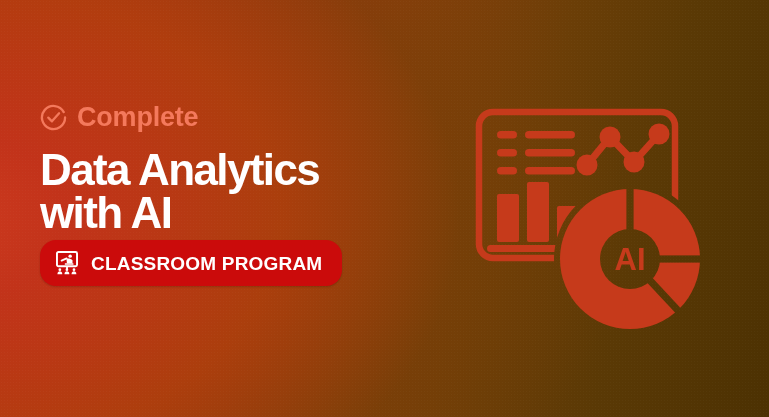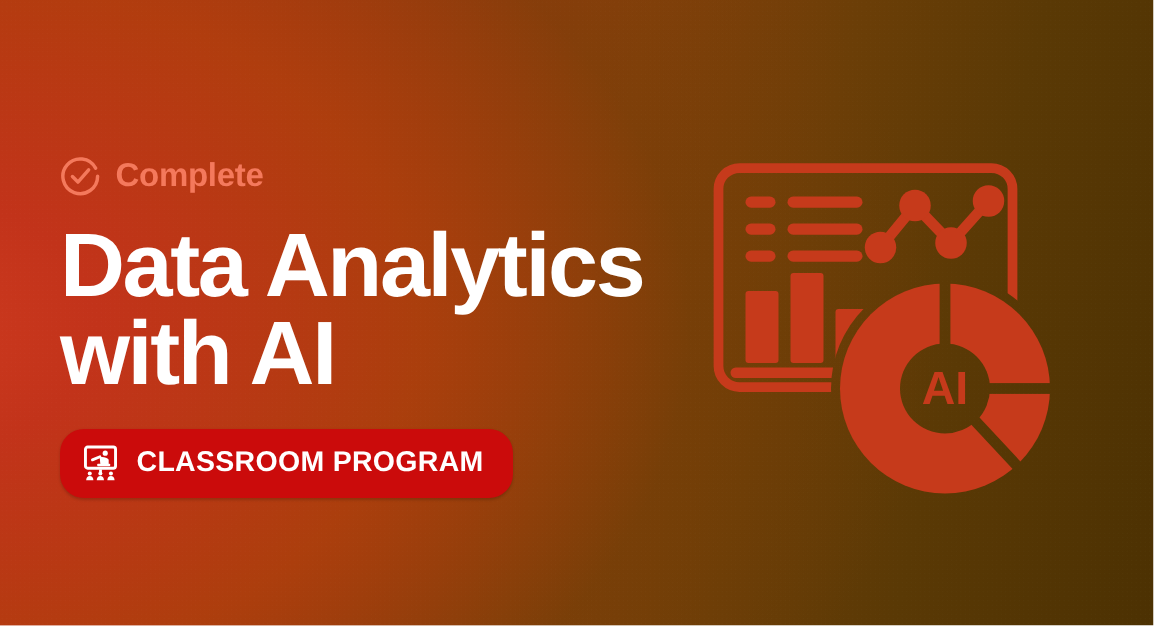--- a/index.html
+++ b/index.html
@@ -37,34 +37,34 @@
     gap:10px;
     height:34px;
     margin-bottom:14px;
   }
   #eyebrow .check-circle {
     width:27px; height:27px;
     display:block;
     flex:0 0 auto;
   }
   #eyebrow .eyebrow-text {
-    font-size:22px;
+    font-size:27px;
     font-weight:bold;
     letter-spacing:-0.2px;
     color:#F4795C;
     line-height:1;
   }
 
   #title {
     color:#FFFFFF;
-    font-size:60px;
+    font-size:44px;
     font-weight:bold;
     line-height:0.98;
     letter-spacing:-1.6px;
-    margin-bottom:20px;
+    margin-bottom:6px;
     white-space:pre-line;
   }
 
   #badge {
     display:inline-flex;
     align-items:center;
     gap:11px;
     background:#CB0B0B;
     border-radius:16px;
     padding:10px 20px 10px 14px;

